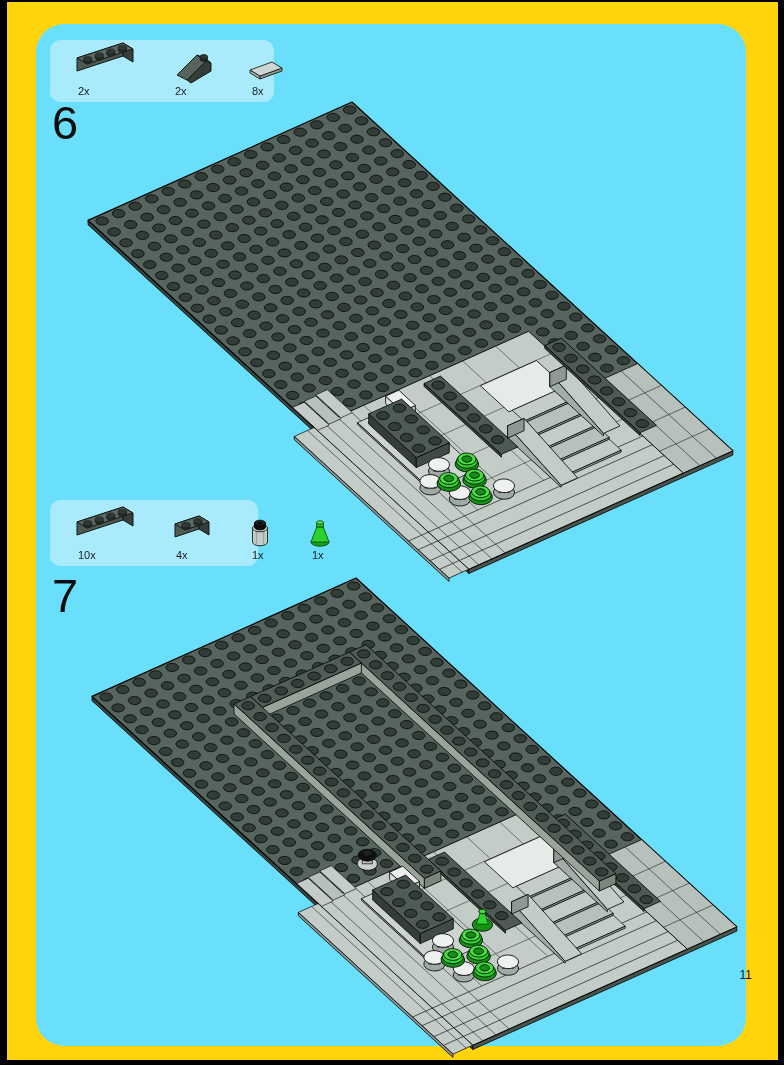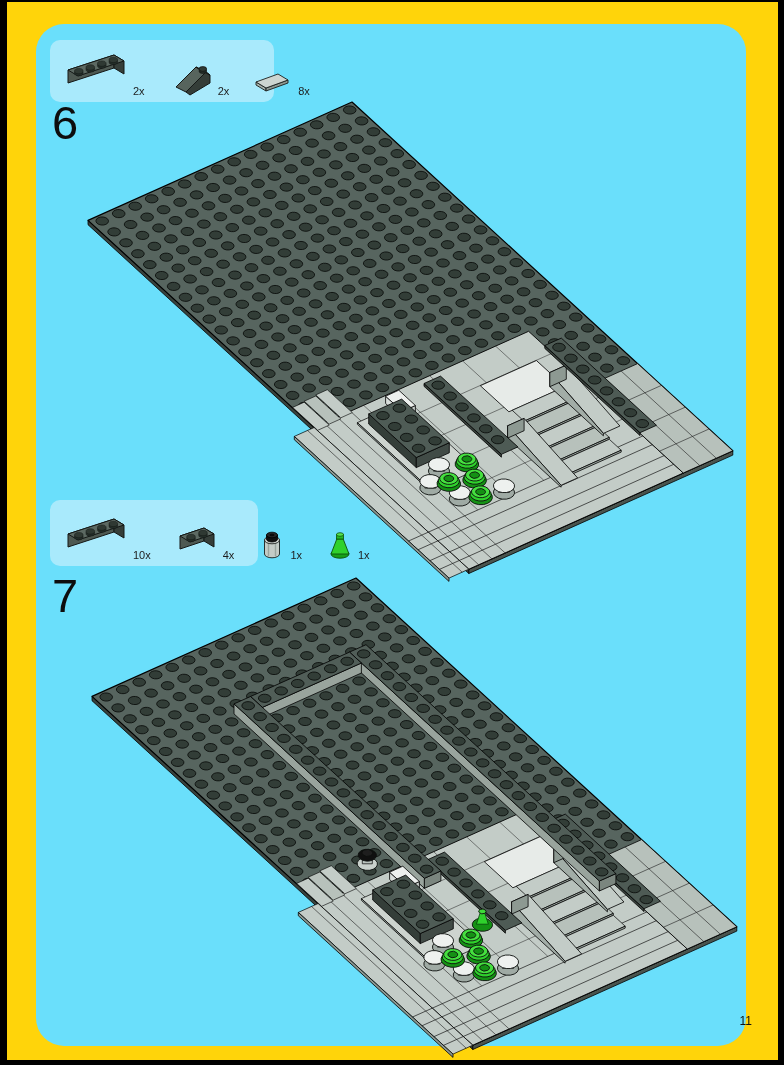--- a/index.html
+++ b/index.html
@@ -6,27 +6,27 @@
   .page{position:relative;width:784px;height:1065px;background:#000;overflow:hidden;
         font-family:"Liberation Sans",sans-serif;}
   .frame{position:absolute;left:7px;top:2px;width:771px;height:1058px;background:#FFD40A;}
   .panel{position:absolute;left:36px;top:24px;width:710px;height:1022px;background:#6ADFFB;
          border-radius:28px;}
   .canvas{position:absolute;left:0;top:0;pointer-events:none;}
   .parts-box{position:absolute;background:#A9EAFC;border-radius:10px;display:flex;
              align-items:flex-end;box-sizing:border-box;padding:8px 14px 5px 14px;}
   .box-step6{left:50px;top:40px;width:224px;height:62px;gap:24px;}
   .box-step7{left:50px;top:500px;width:208px;height:66px;gap:25px;}
-  .part-slot{display:flex;flex-direction:row;align-items:flex-end;justify-content:flex-end;}
+  .part-slot{display:flex;flex-direction:column;align-items:flex-start;justify-content:flex-end;margin-left:9px;}
   .part-slot svg{display:block;}
   .part-count{font-size:11px;color:#1d1d1d;margin-top:1px;padding-left:5px;line-height:1;}
   .step-number{position:absolute;font-size:47px;color:#0d0d0d;line-height:1;}
   .num-6{left:52px;top:99px;}
   .num-7{left:52px;top:572px;}
-  .page-number{position:absolute;left:722px;top:1014px;width:30px;text-align:right;
+  .page-number{position:absolute;left:722px;top:968px;width:30px;text-align:right;
                font-size:12px;color:#111;}
 </style>
 </head>
 <body>
 
 <div class="page">
   <div class="frame" style="background: rgb(255, 212, 10);"></div>
   <div class="panel" style="background: rgb(106, 223, 251);"></div>
 
   <svg class="canvas" width="784" height="1065" viewBox="0 0 784 1065">

